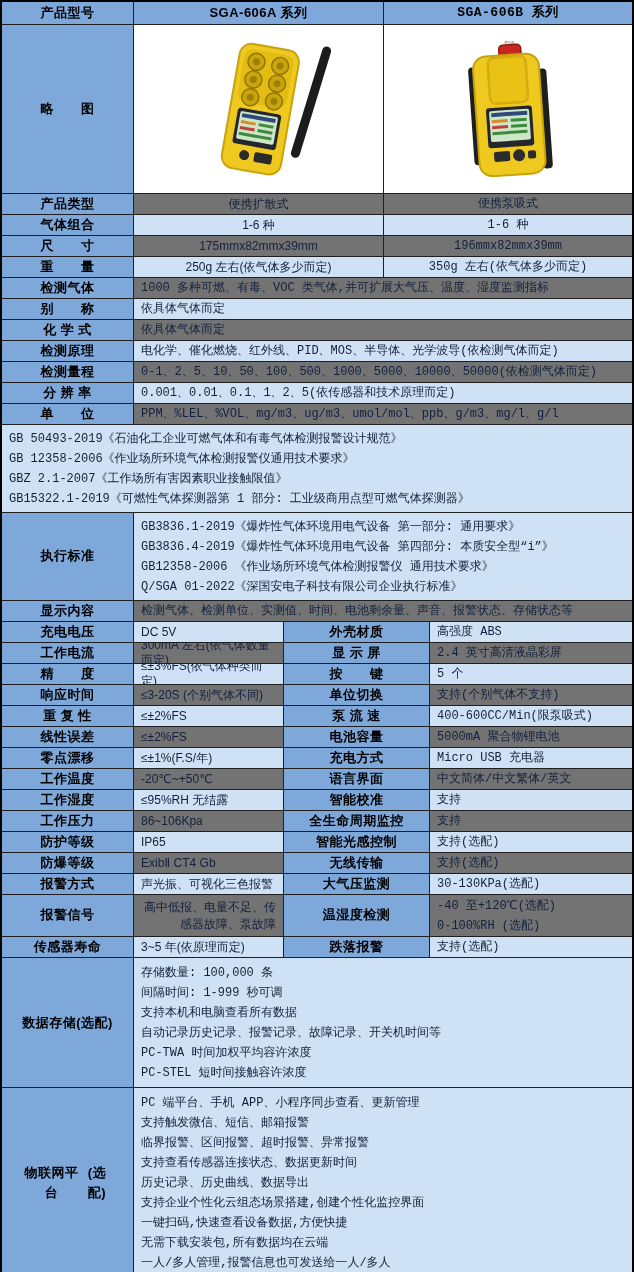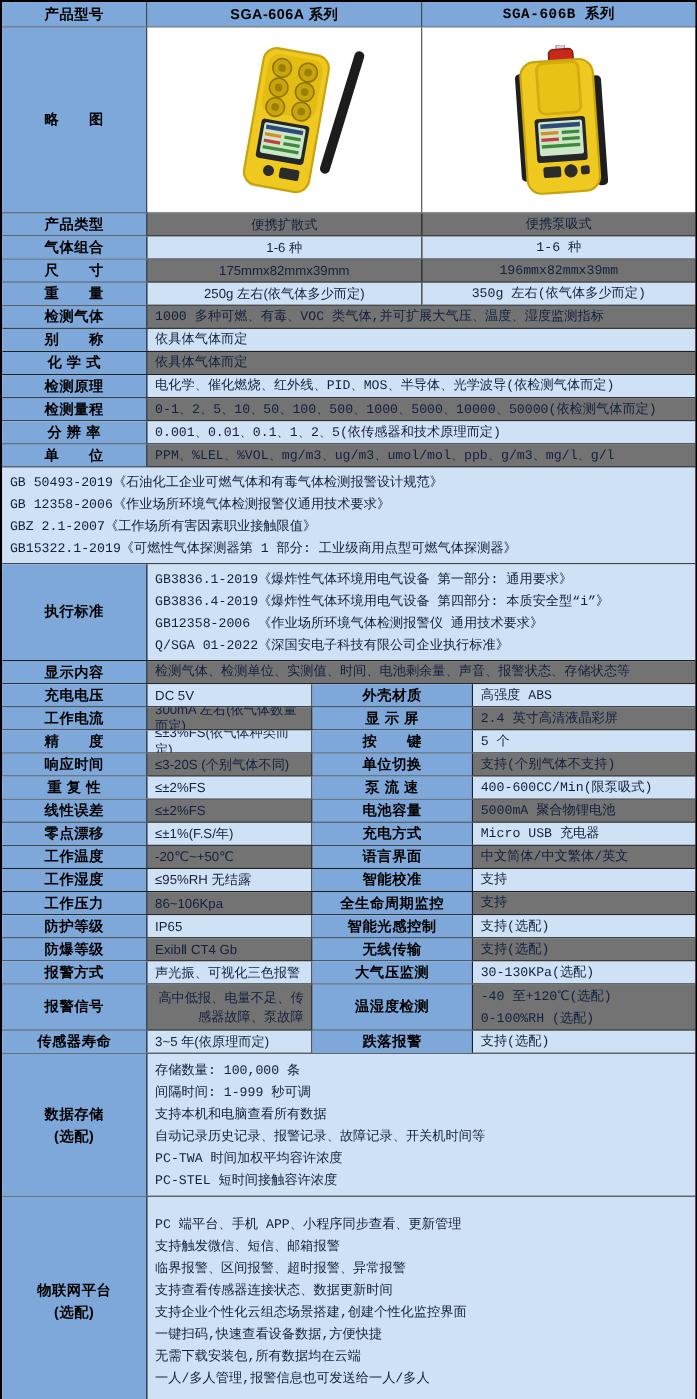--- a/index.html
+++ b/index.html
@@ -53,21 +53,21 @@
   .h-6l { height: 130px; }
   .h-9l { height: 190px; }
   .white { background: #ffffff; justify-content: center; }
   .lines {
     flex-direction: column;
     align-items: flex-start;
     justify-content: center;
     padding: 3px 7px;
   }
   .lines span { display: block; line-height: 20px; white-space: nowrap; }
-  .lab-lines { flex-direction: column; justify-content: center; }
+  .lab-lines { justify-content: center; }
   .lab-lines span { display: block; line-height: 20px; }
   .wrap { white-space: normal; line-height: 17px; padding: 2px 7px; text-align: right; }
   .hdr-c { font-size: 13px; font-weight: 700; color: #000000; }
 </style>
 </head>
 <body>
 
 <div id="spec-table">
 
   <div class="row h-hdr">
@@ -328,20 +328,21 @@
   <div class="row h-9l sl">
     <div class="cell lab w-label lab-lines">
       <span>物联网平台</span>
       <span>(选配)</span>
     </div>
     <div class="cell lines w-full">
       <span>PC 端平台、手机 APP、小程序同步查看、更新管理</span>
       <span>支持触发微信、短信、邮箱报警</span>
       <span>临界报警、区间报警、超时报警、异常报警</span>
       <span>支持查看传感器连接状态、数据更新时间</span>
+      <span>历史记录、历史曲线、数据导出</span>
       <span>支持企业个性化云组态场景搭建,创建个性化监控界面</span>
       <span>一键扫码,快速查看设备数据,方便快捷</span>
       <span>无需下载安装包,所有数据均在云端</span>
       <span>一人/多人管理,报警信息也可发送给一人/多人</span>
     </div>
   </div>
 
   <div class="row h-std sd">
     <div class="cell lab w-label">标配附件</div>
     <div class="cell w-full">检测仪、充电器、数据线、水阱过滤器、鳄鱼夹、说明书、合格证、包装箱、出货单各一份</div>

